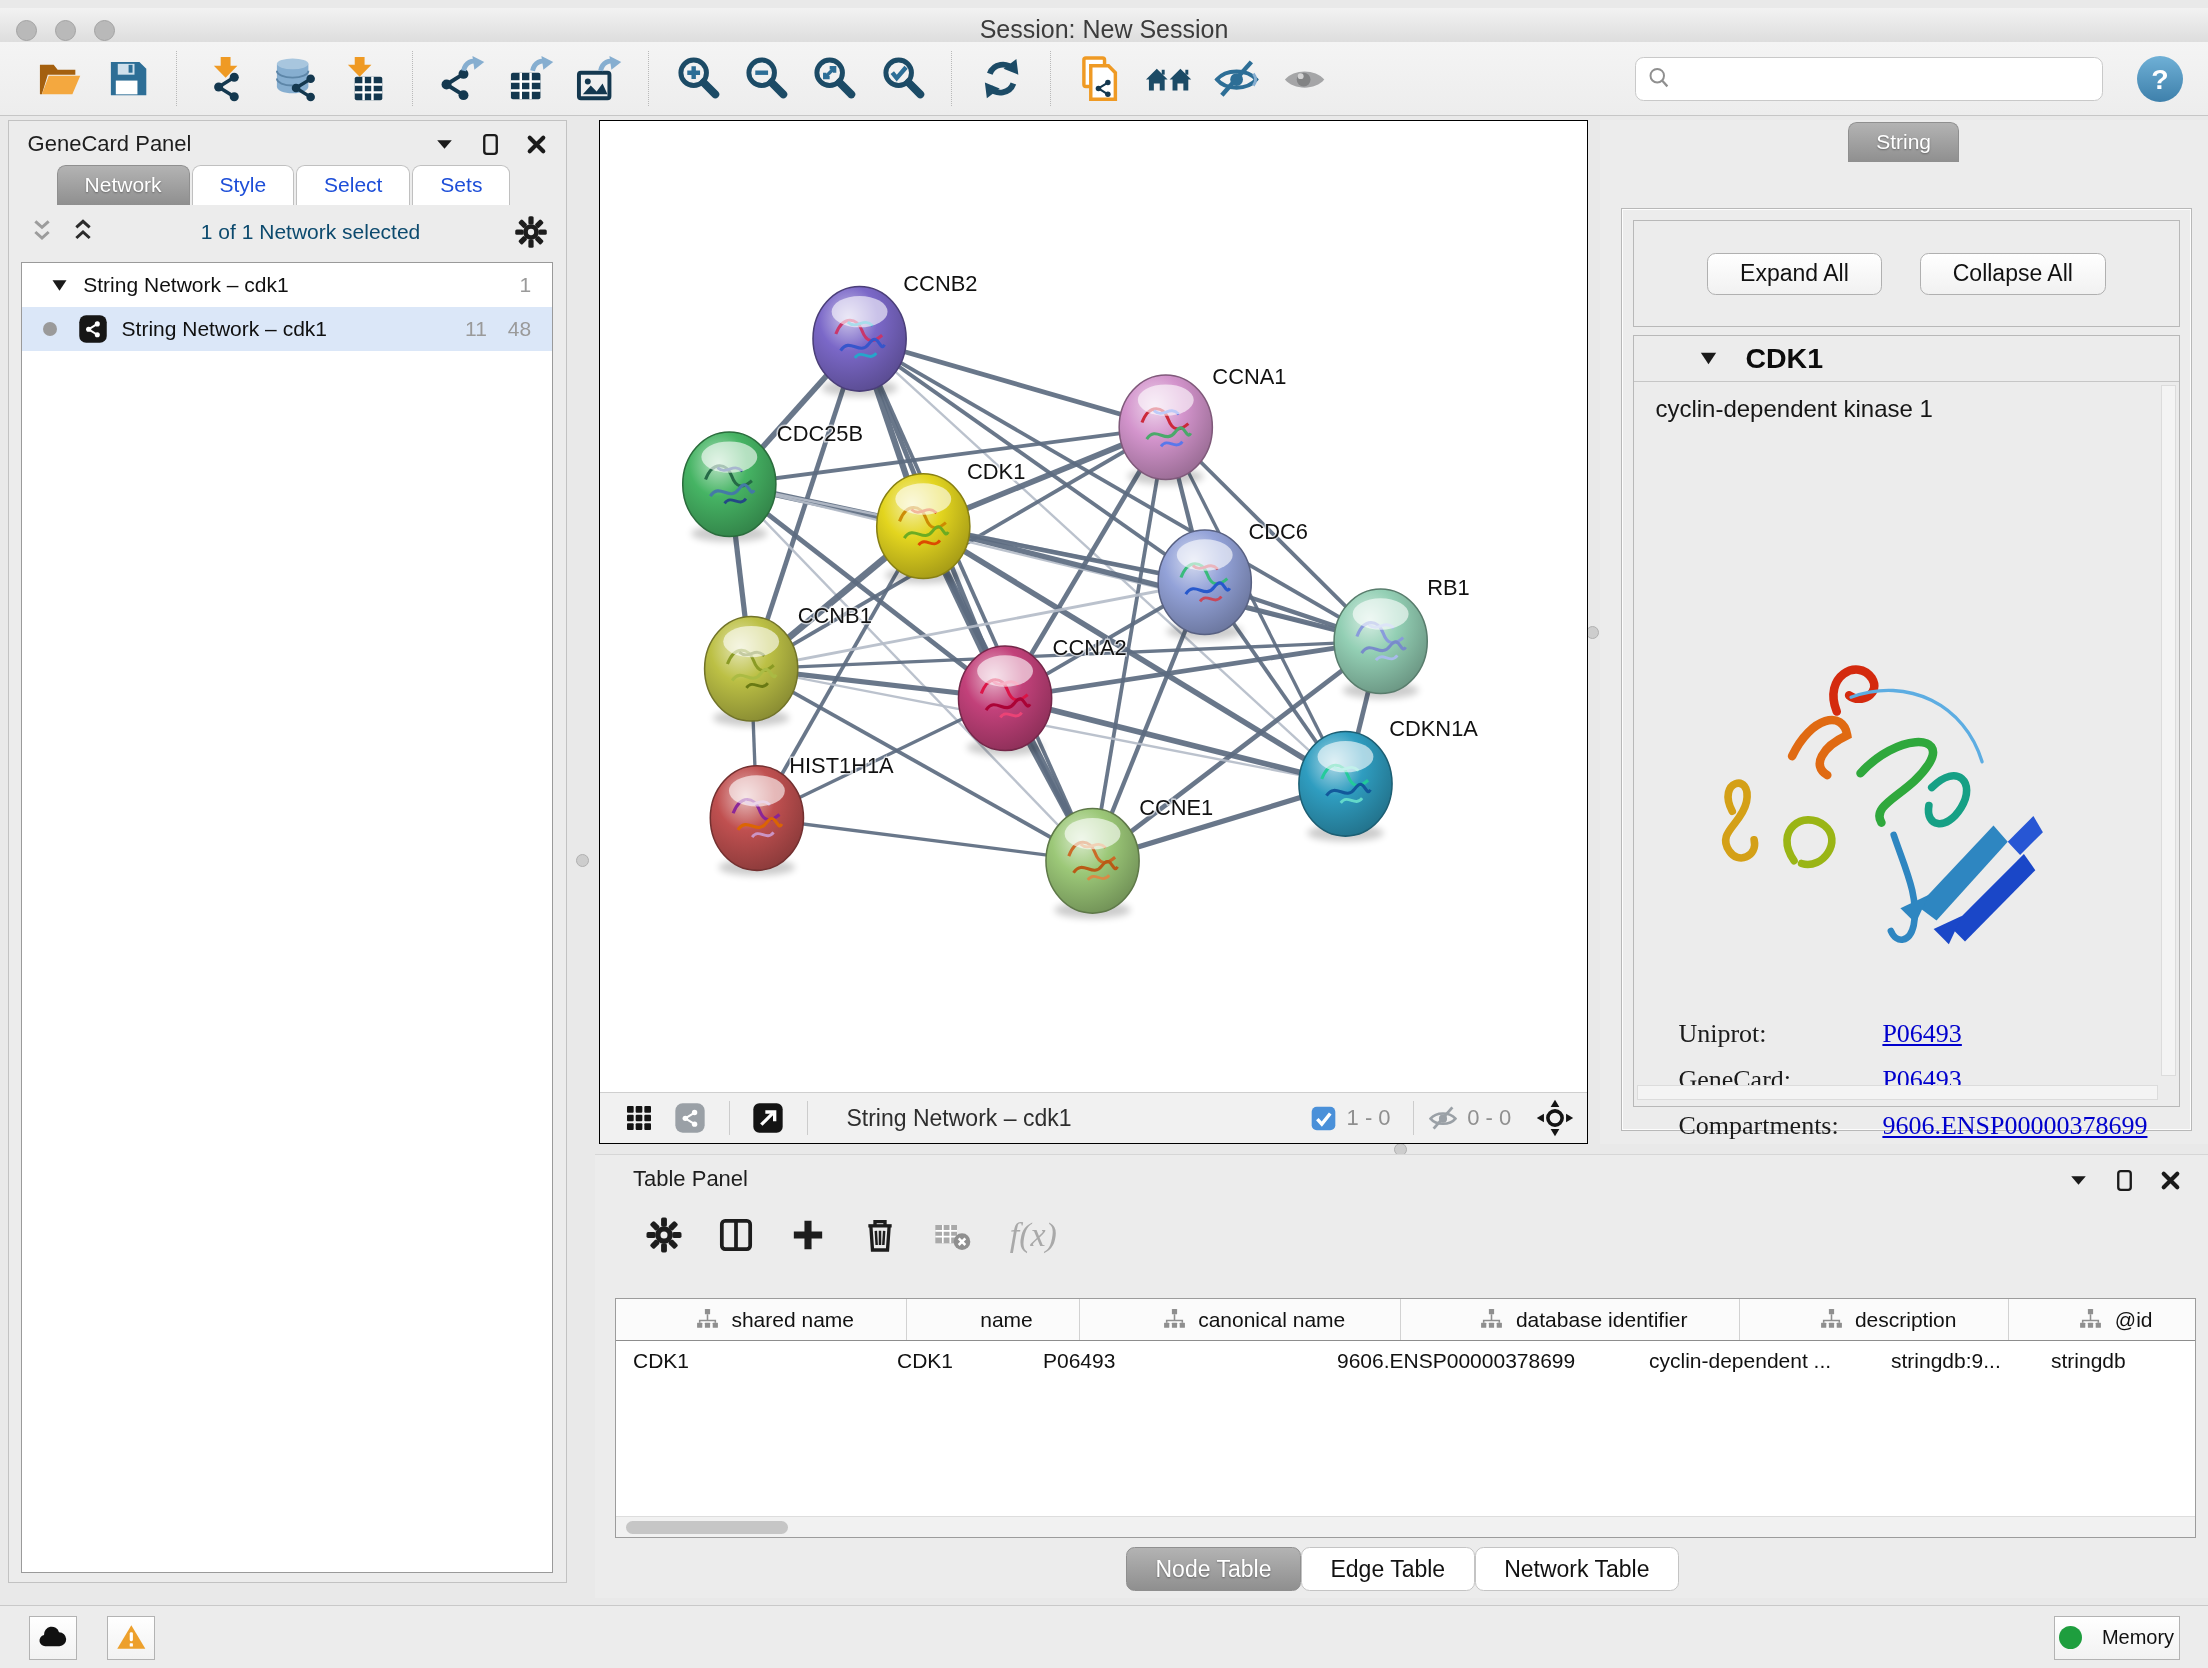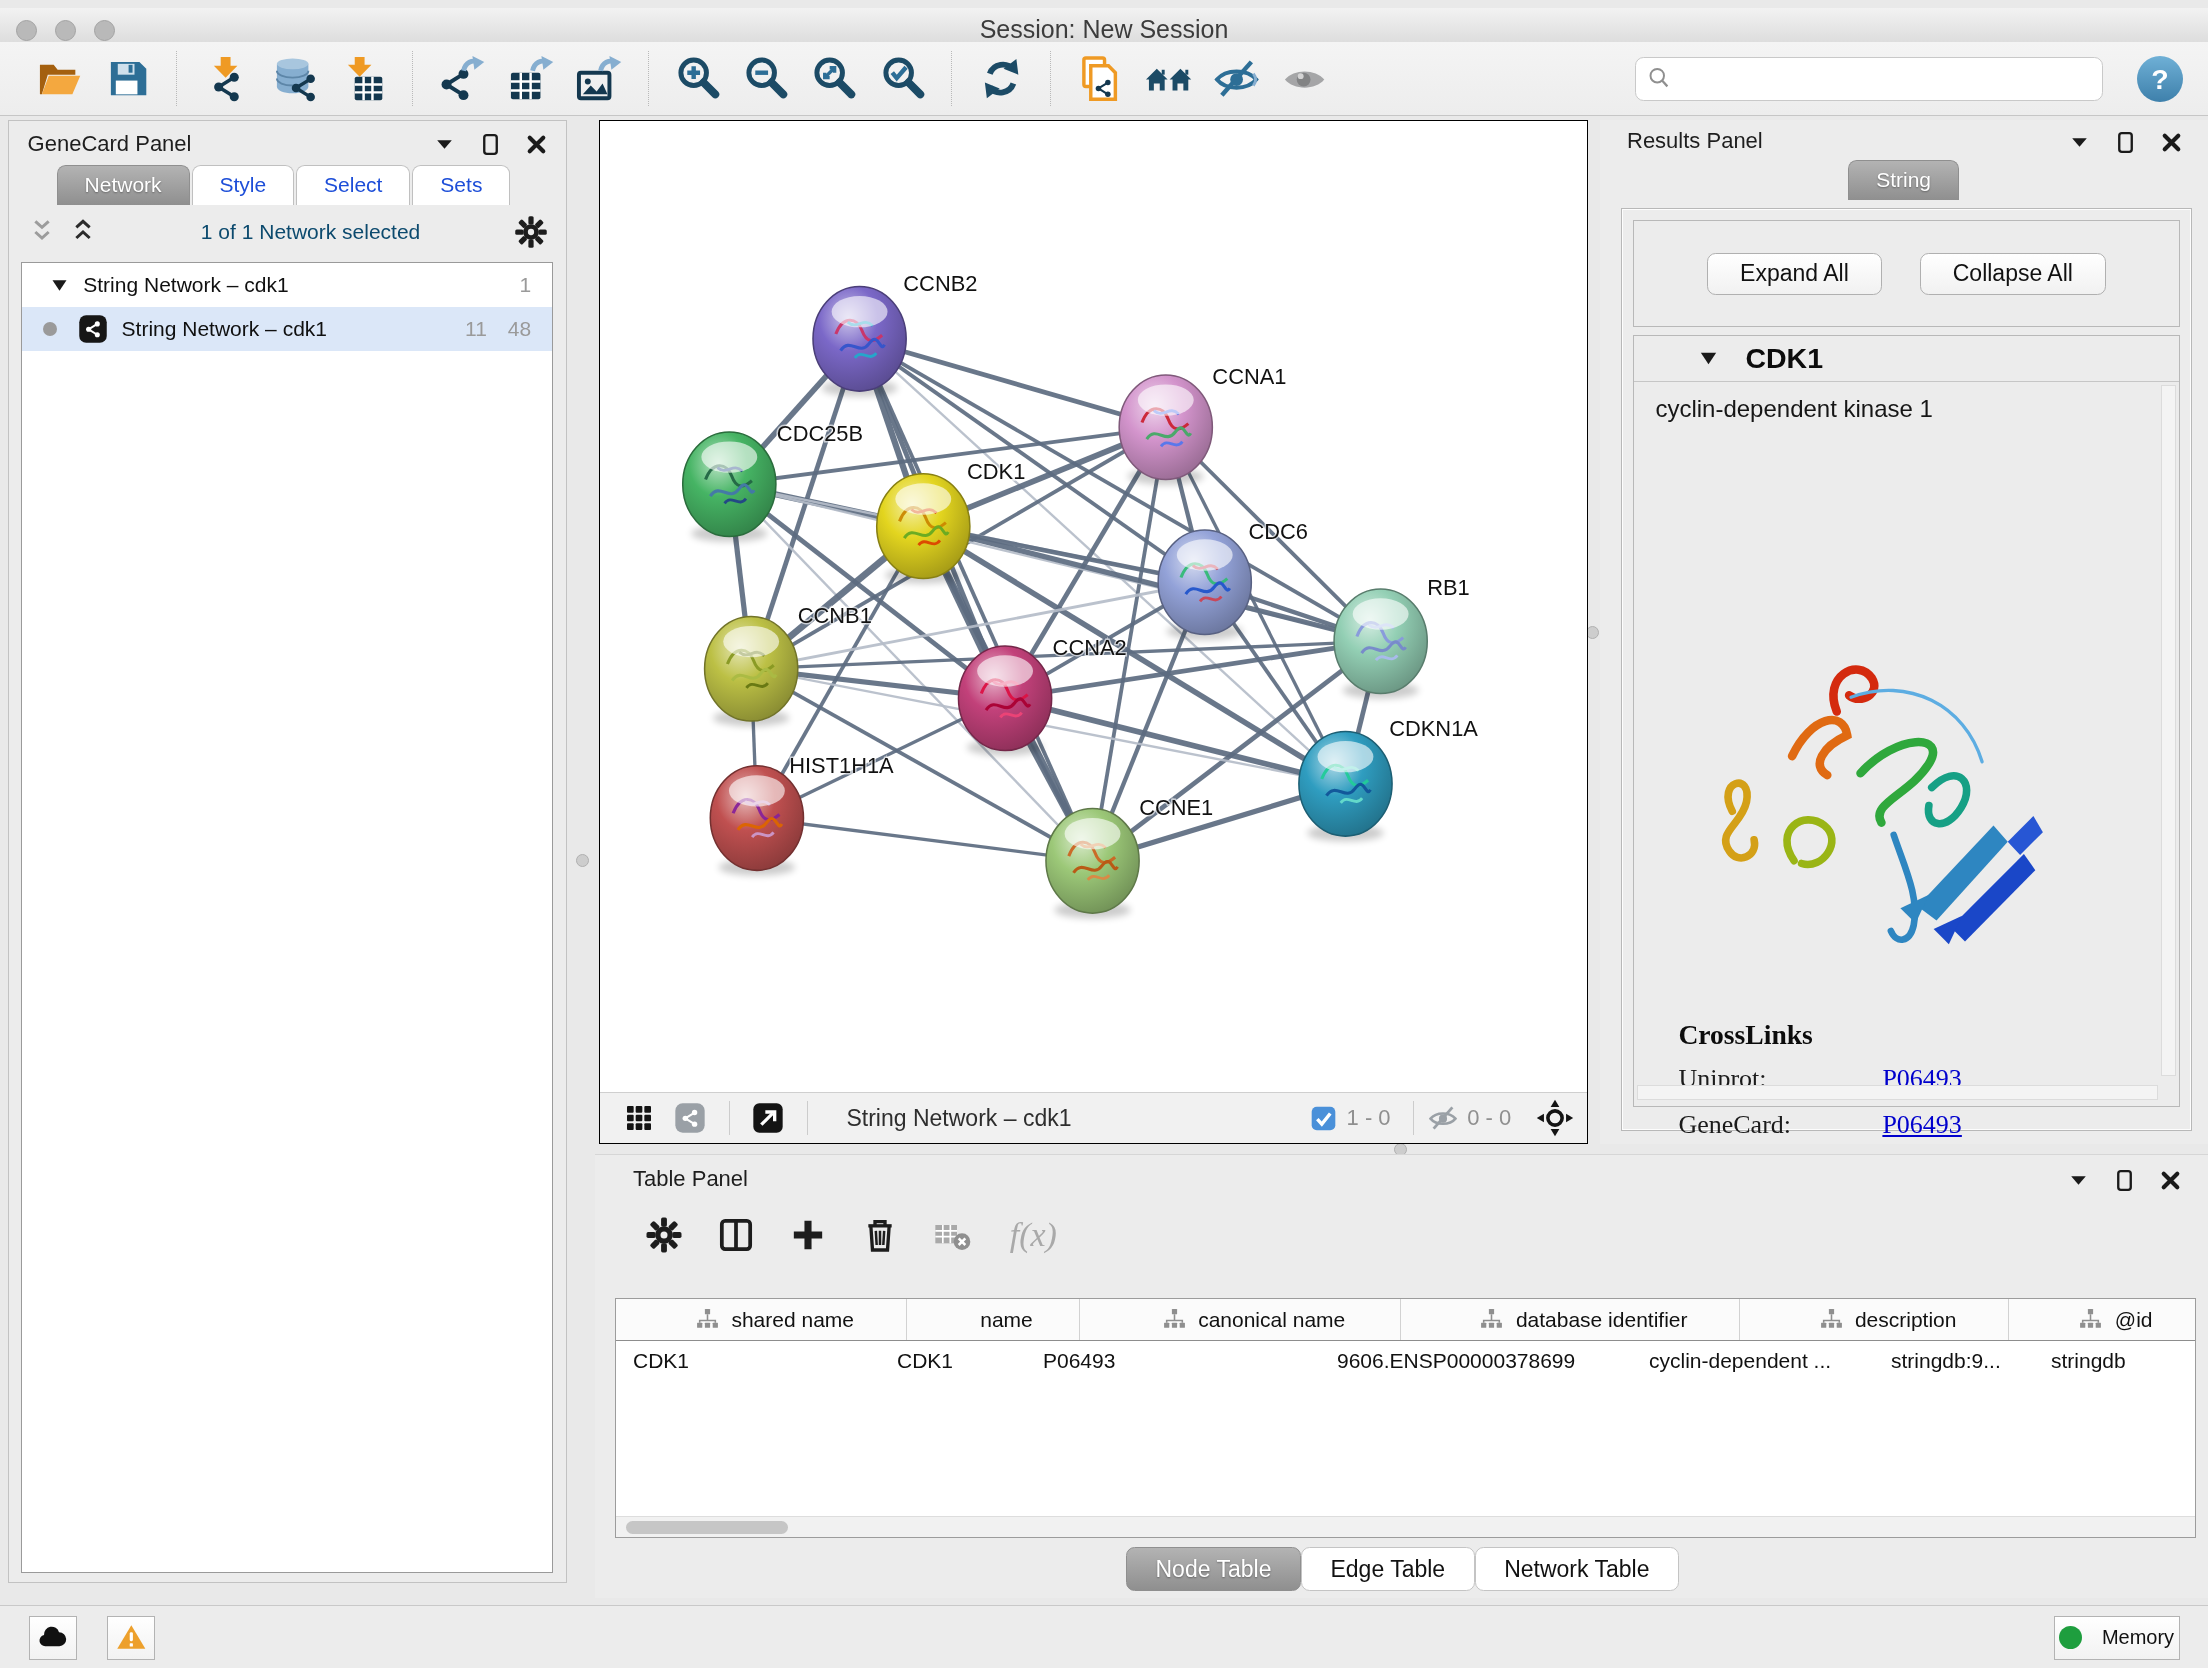--- a/index.html
+++ b/index.html
@@ -645,34 +645,20 @@
                 <polygon points="24,47 18.5,38 29.5,38"></polygon>
                 <polygon points="1,24 10,18.5 10,29.5"></polygon>
                 <polygon points="47,24 38,18.5 38,29.5"></polygon>
               </g>
             </svg></span>
       </span>
     </div>
   </div>
 
   <div class="results-panel">
-    <div class="rp-head">
-      <span class="panel-title">Results Panel</span>
-      <div class="win-ctrls" style="right:25px; top:9.5px">
-        <span class="wc"><svg viewBox="0 0 48 48" width="100%" height="100%">
-              <polygon points="10,16 38,16 24,32" fill="#1a1a1a"></polygon>
-            </svg></span>
-        <span class="wc"><svg viewBox="0 0 48 48" width="100%" height="100%">
-              <rect x="12" y="6" width="24" height="36" rx="5" fill="none" stroke="#1a1a1a" stroke-width="4.5"></rect>
-            </svg></span>
-        <span class="wc"><svg viewBox="0 0 48 48" width="100%" height="100%">
-              <path d="M11 11 L37 37 M37 11 L11 37" stroke="#1a1a1a" stroke-width="8" stroke-linecap="round"></path>
-            </svg></span>
-      </div>
-    </div>
     <div class="rp-tabrow">
       <div class="tab sel">String</div>
     </div>
     <div class="rp-body">
       <div class="rp-btnbox">
         <button class="rp-btn">Expand All</button>
         <button class="rp-btn">Collapse All</button>
       </div>
       <div class="rp-section">
         <div class="rp-sec-head">
@@ -691,21 +677,20 @@
               <path d="M265,175 C292,148 312,170 296,196 C280,222 258,216 262,194" stroke="#16a085" stroke-width="8" fill="none" stroke-linecap="round"></path>
               <path d="M225,225 C236,258 252,290 246,320 C242,338 228,340 222,326" stroke="#2e86c1" stroke-width="7" fill="none" stroke-linecap="round"></path>
               <path d="M180,80 C240,58 300,88 318,148" stroke="#5dade2" stroke-width="3.5" fill="none" stroke-linecap="round"></path>
               <polygon points="250,300 330,215 345,232 270,315" fill="#2e86c1"></polygon>
       <polygon points="248,318 232,302 262,288" fill="#2e86c1"></polygon>
       <polygon points="285,322 362,245 374,262 300,337" fill="#1a47c8"></polygon>
       <polygon points="283,340 267,324 297,310" fill="#1a47c8"></polygon>
       <polygon points="345,232 372,205 382,222 358,246" fill="#2756d4"></polygon>
             </svg></div>
         <div class="rp-cross">
-          <div class="rp-cross-title">CrossLinks</div>
           <div id="crosslinks-rows">
               <div class="xl-row">
                 <span class="xl-label">Uniprot:</span>
                 <span class="xl-value">P06493</span>
               </div>
               <div class="xl-row">
                 <span class="xl-label">GeneCard:</span>
                 <span class="xl-value">P06493</span>
               </div>
               <div class="xl-row">

